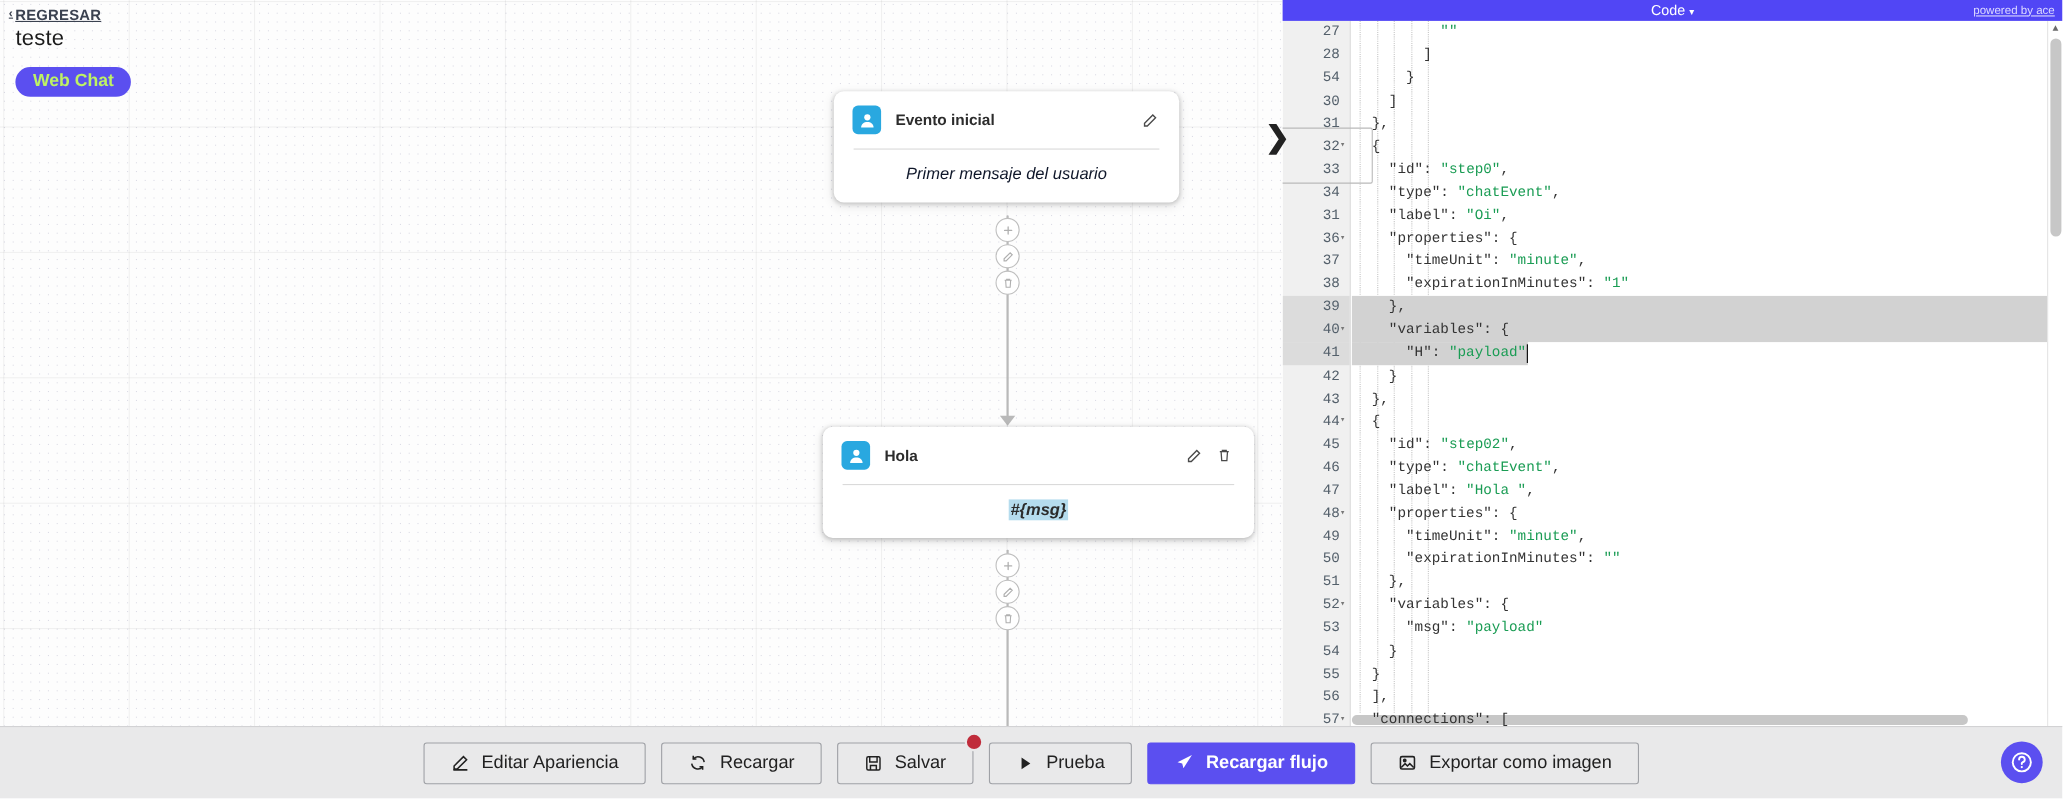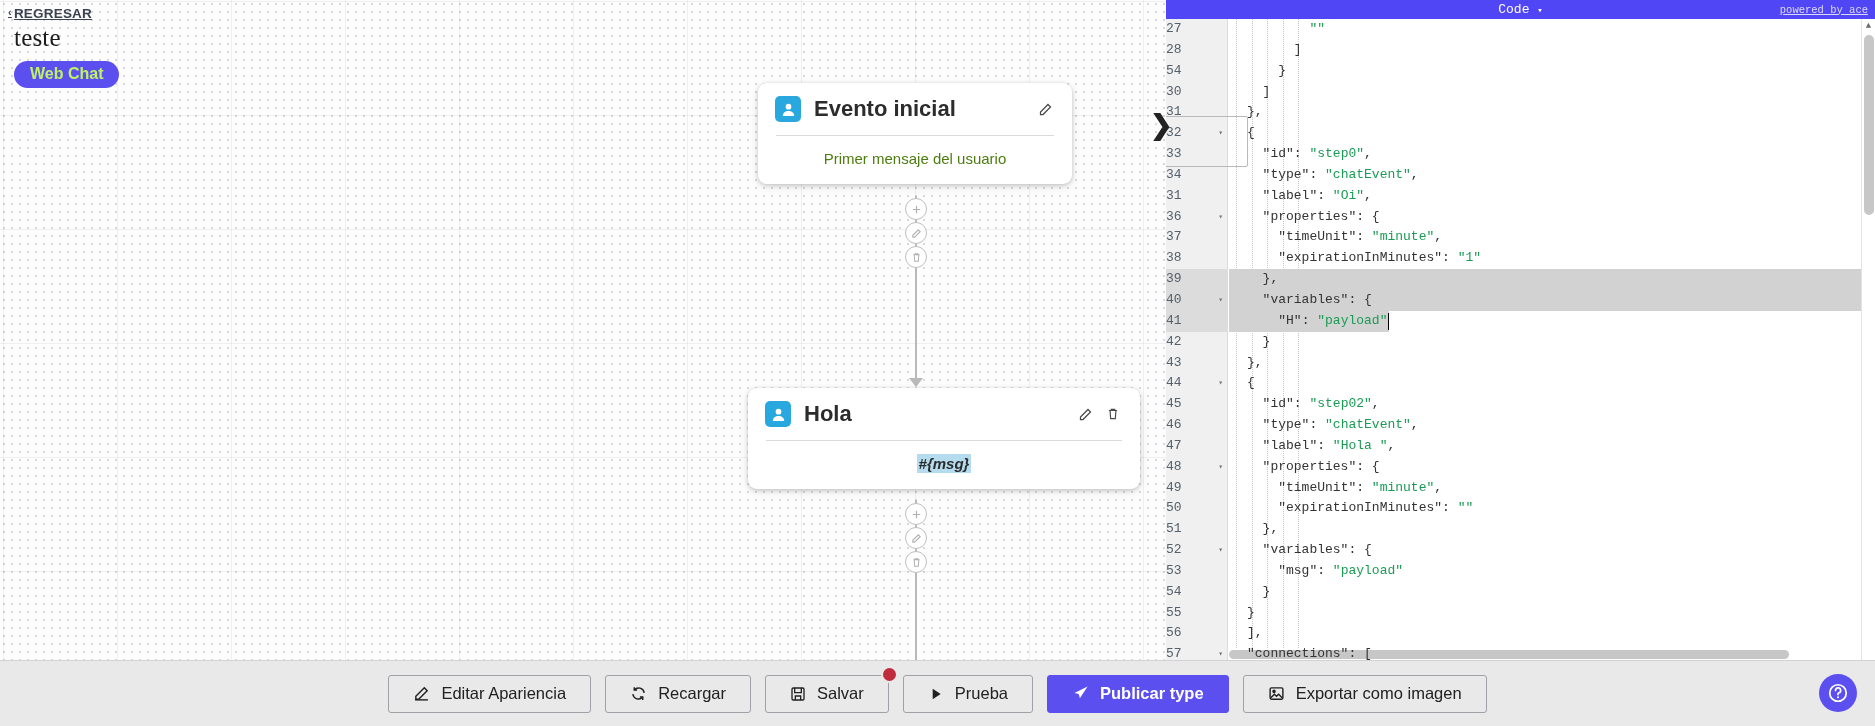--- a/index.html
+++ b/index.html
@@ -28,21 +28,21 @@
   
   #back-link {
     position: absolute; left: 8px; top: 6px;
     font-size: 13.5px; font-weight: bold; letter-spacing: .2px;
     color: #3b4250; text-decoration: underline;
     cursor: pointer; display: flex; align-items: center; gap: 2px;
   }
   #back-link .chev { font-size: 11px; line-height: 1; display:inline-block; transform: translateY(-1px); }
   #flow-title {
     position: absolute; left: 14px; top: 24px;
-    font-size: 25px; font-weight: 400; color: #1b1b1b; letter-spacing: .2px; font-family: Liberation Serif, serif;
+    font-size: 20px; font-weight: 400; color: #1b1b1b; letter-spacing: .2px;
   }
   #flow-badge {
     position: absolute; left: 14px; top: 61px;
     background: #5b4ff0; color: #bef264;
     font-size: 16px; font-weight: bold;
     padding: 4px 16px 5px; border-radius: 16px;
   }
 
   
   .connector { position: absolute; width: 2px; background: #b9b9b9; }
@@ -59,69 +59,69 @@
     border-radius: 9px;
     box-shadow: 0 1px 4px rgba(0,0,0,.18), 0 3px 10px rgba(0,0,0,.10);
   }
   .node-head { display: flex; align-items: center; padding: 13px 16px 13px 17px; }
   .node-avatar {
     width: 26px; height: 26px; border-radius: 5px; background: #29a8e0;
     display: flex; align-items: center; justify-content: center; flex: 0 0 auto;
   }
   .node-avatar svg { display:block; }
   .node-title {
-    margin-left: 13px; font-size: 22px; font-weight: bold; color: #2c2c2c; flex: 1 1 auto;
+    margin-left: 13px; font-size: 14px; font-weight: bold; color: #2c2c2c; flex: 1 1 auto;
   }
   .node-icon-btn {
     width: 22px; height: 22px; cursor: pointer; color: #555;
     display: flex; align-items: center; justify-content: center; flex: 0 0 auto;
   }
   .node-divider { height: 1px; background: #dadada; margin: 0 18px; }
   .node-body { padding: 14px 18px 16px; text-align: center; }
-  .node-placeholder { font-size: 15px; color: #4d7c0f; }
+  .node-placeholder { font-size: 15px; font-style: italic; color: #0f172a; }
   .node-var {
     font-size: 15px; font-style: italic; font-weight: bold; color: #2b2b2b;
     background: #b5dcee; padding: 1px 2px;
   }
 
   
   .conn-actions { position: absolute; display: flex; flex-direction: column; gap: 2px; }
   .circ-btn {
     width: 22px; height: 22px; border-radius: 50%;
     border: 1.4px solid #bfbfbf; background: #fff; color: #b0b0b0;
     display: flex; align-items: center; justify-content: center; cursor: pointer;
   }
   .circ-btn svg { display:block; }
 
   
   #editor { position: absolute; left: 1166px; top: 0; width: 709px; height: 660px; background: #fff; }
   #editor-header {
     height: 19px; background: #5146f5; color: #fff;
-    display: flex; align-items: center; position: relative; font-family: Liberation Mono, monospace;
+    display: flex; align-items: center; position: relative;
   }
   #editor-header-title {
     position: absolute; left: 0; right: 0; text-align: center;
     font-size: 13px; font-weight: 400; color: #fff; cursor: pointer;
   }
   #editor-header-title .caret { font-size: 9px; }
   #powered-by {
     position: absolute; right: 7px; font-size: 10.5px;
     color: #dcd9ff; text-decoration: underline; cursor: pointer;
   }
   #code-area {
     position: relative; height: 641px; overflow: hidden;
     font-family: "Liberation Mono", "DejaVu Sans Mono", monospace;
     font-size: 13px; line-height: 20.85px;
   }
   #gutter {
     position: absolute; left: 0; top: 0; width: 62px; height: 100%;
     background: #f0f0f0; border-right: 1px solid #dcdcdc;
   }
   .gl {
-    height: 20.85px; text-align: left; padding-right: 30px;
+    height: 20.85px; text-align: right; padding-right: 9px;
     color: #54606b; font-size: 13px; position: relative;
   }
   .gl .fold {
     position: absolute; right: 4px; top: 0; font-size: 8px; color: #777;
     line-height: 20.85px; cursor: pointer;
   }
   .gl.sel { background: #dcdcdc; }
   #code-lines { position: absolute; left: 63px; top: 0; right: 14px; height: 100%; }
   .cl { height: 20.85px; white-space: pre; color: #333; position: relative; }
   .cl .selbg {
@@ -429,21 +429,21 @@
           </svg>
         </span>
         <span>Prueba</span>
       </div>
       <div class="tb-btn primary">
         <span class="ic">
           <svg width="17" height="17" viewBox="0 0 24 24" fill="currentColor">
             <path d="M22 2L3.5 11.2l6 1.6 1.6 6L22 2z"></path>
           </svg>
         </span>
-        <span>Publicar type</span>
+        <span>Recargar flujo</span>
       </div>
       <div class="tb-btn">
         <span class="ic">
           <svg width="17" height="17" viewBox="0 0 24 24" fill="none" stroke="currentColor" stroke-width="2">
             <rect x="3" y="4" width="18" height="16" rx="2"></rect>
             <circle cx="8.5" cy="9" r="1.5" fill="currentColor"></circle>
             <path d="M4 18l5-5 3 3 3-3 5 5"></path>
           </svg>
         </span>
         <span>Exportar como imagen</span>

